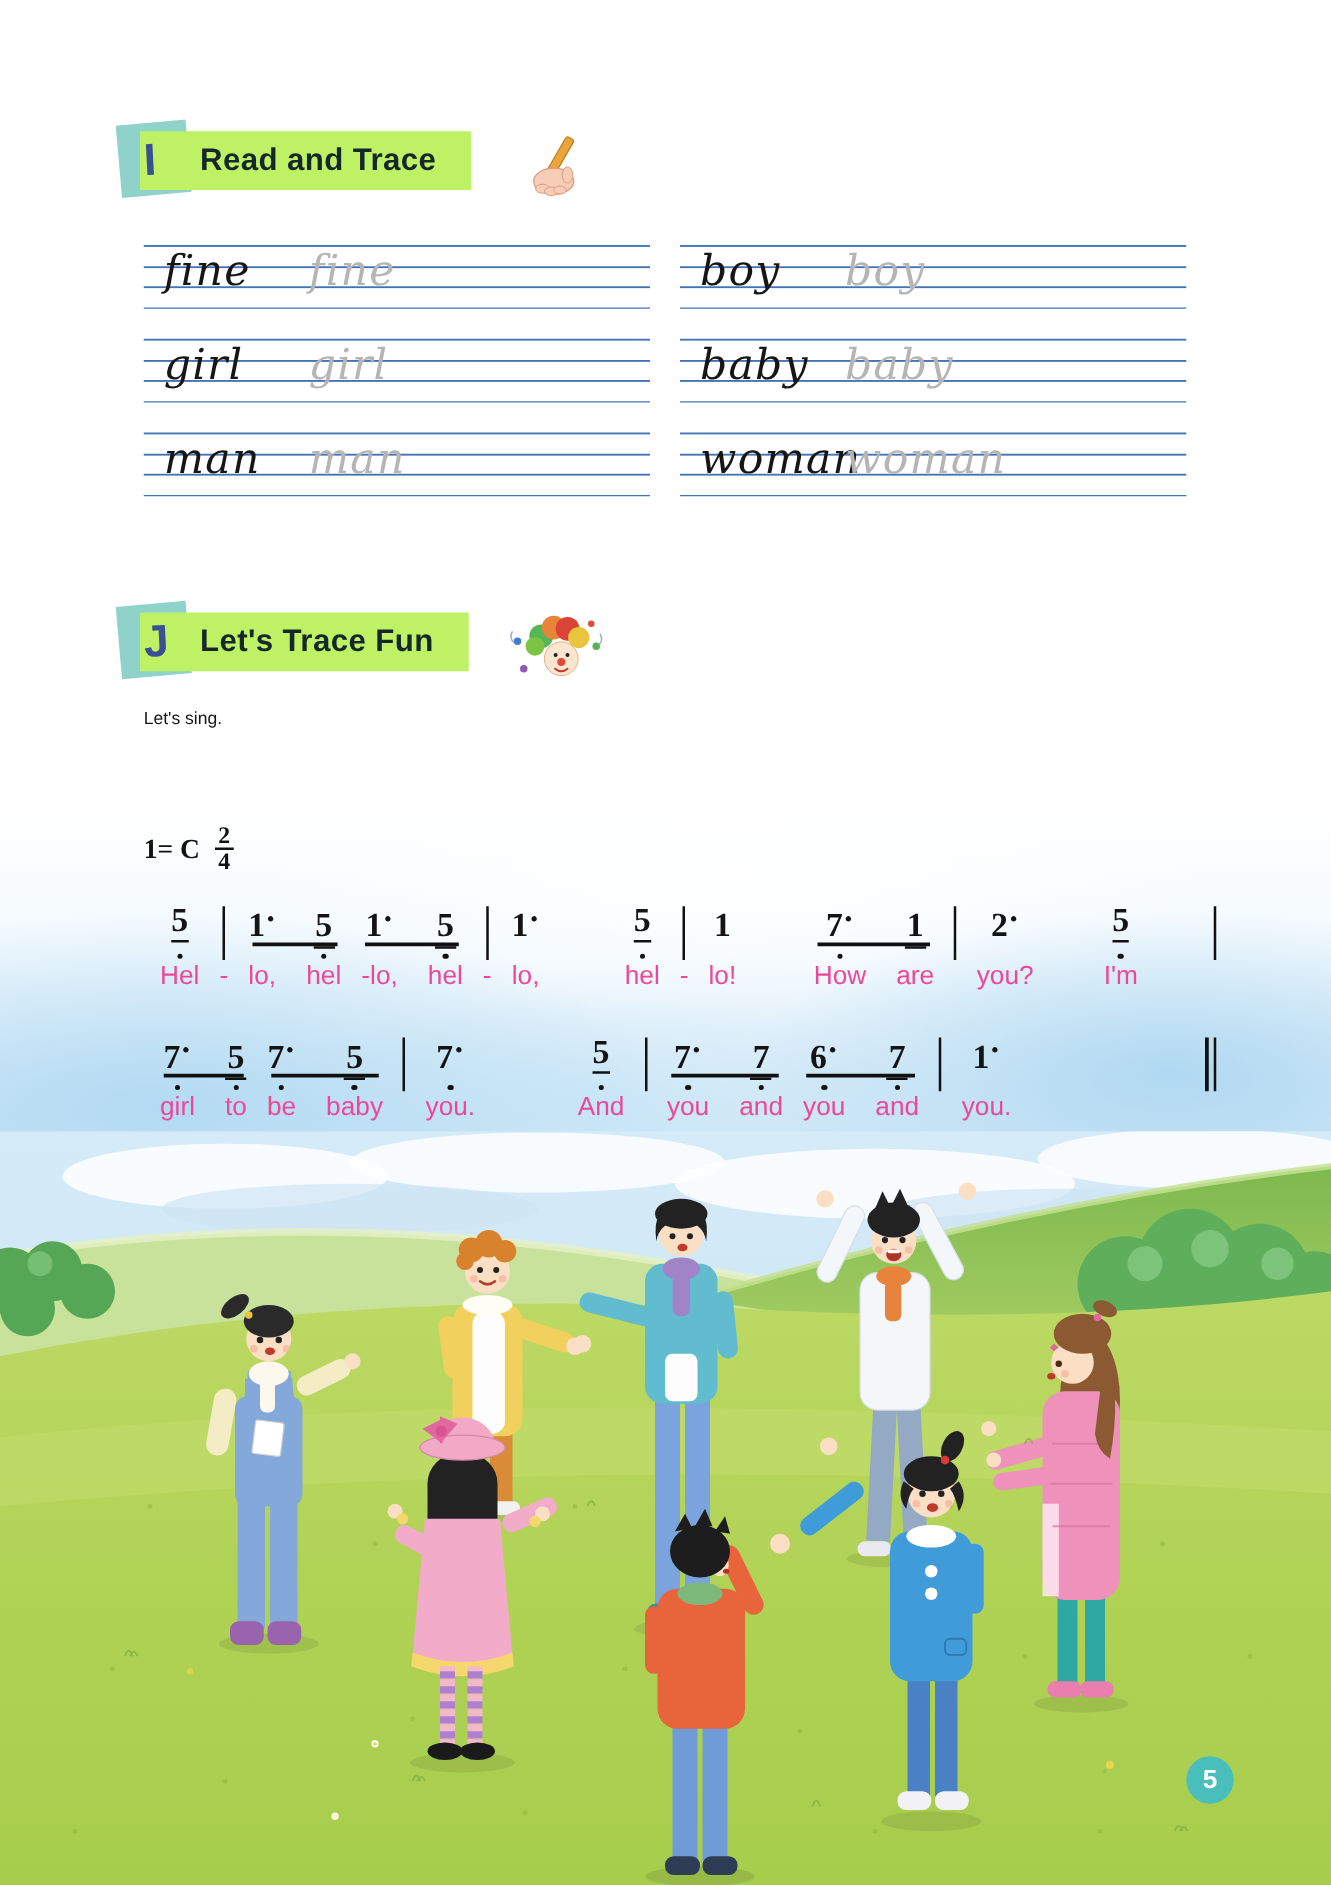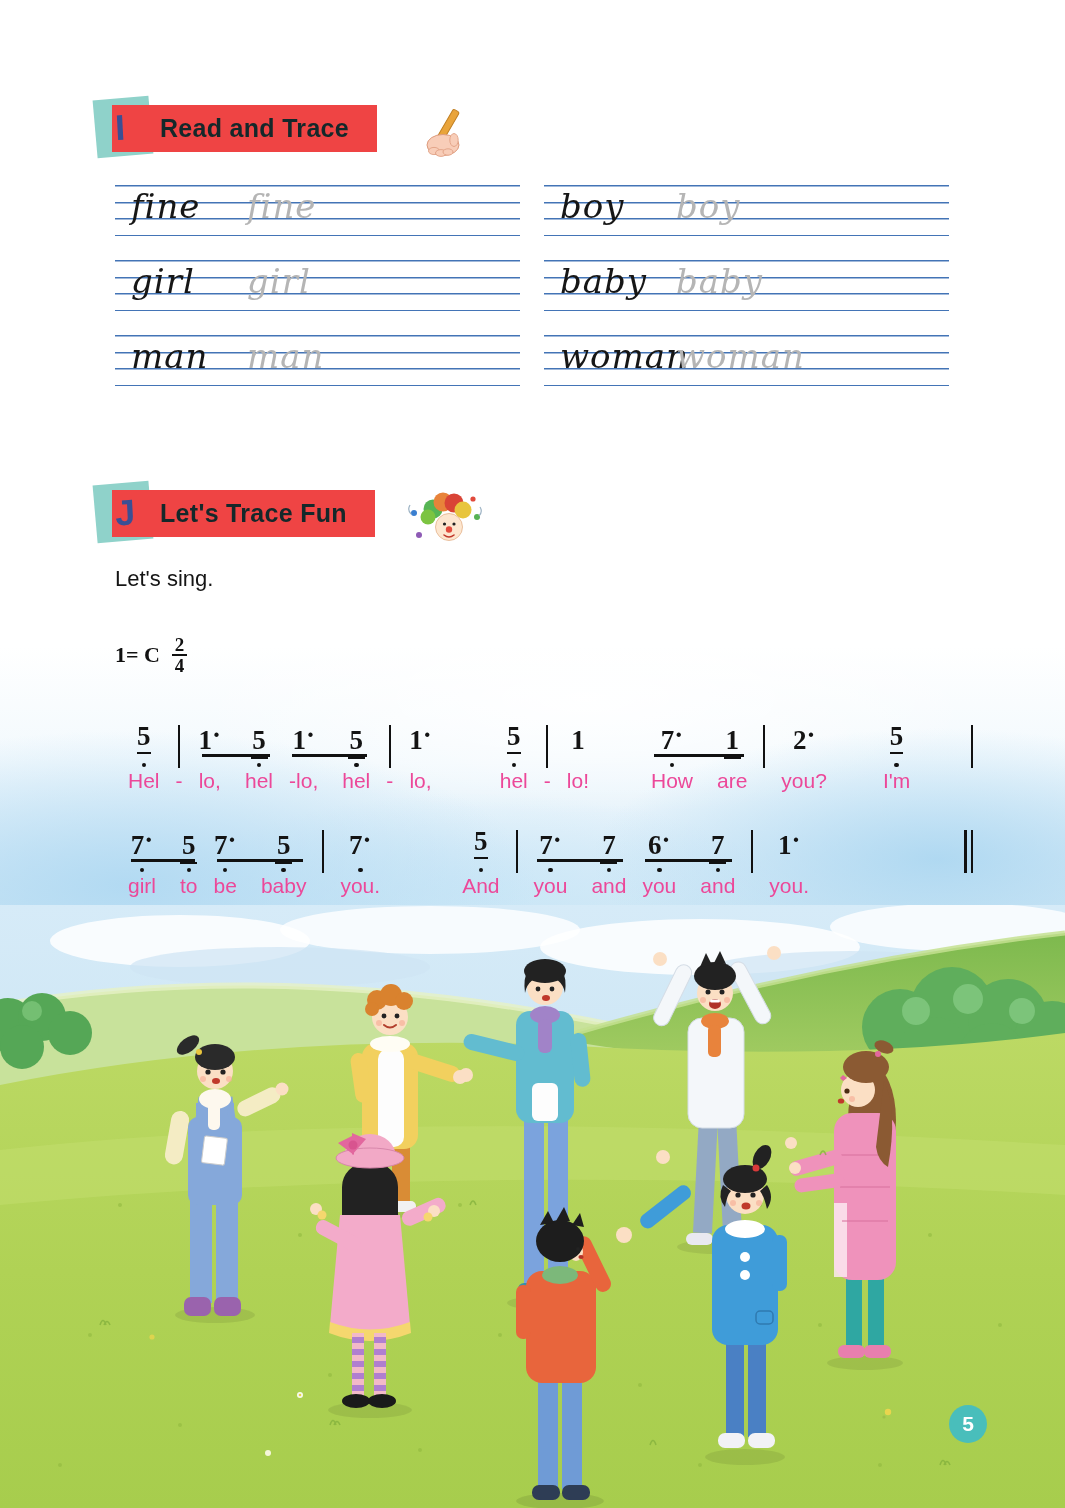--- a/index.html
+++ b/index.html
@@ -4,54 +4,54 @@
 <style>
   * { margin:0; padding:0; box-sizing:border-box; }
   body { background:#e9e9e9; font-family:"Liberation Sans", sans-serif; }
   .page { position:relative; width:1065px; height:1508px; margin:0 auto;
           background:#ffffff; overflow:hidden; }
 
   
   .bannerwrap { position:absolute; left:100px; height:48px; }
   .tile { position:absolute; left:-5px; top:-7px; width:56px; height:58px;
           background:#8fd2ca; transform:rotate(-5deg); }
-  .banner { position:relative; margin-left:12px; height:47px; background:#ef4444;
+  .banner { position:relative; margin-left:12px; height:47px; background:#bef264;
             display:flex; align-items:center; padding:0 28px 0 48px; }
   .bannertext { font-weight:700; font-size:25px; color:#14282a; letter-spacing:0.3px; }
   .tileletter { position:absolute; left:15px; top:2px; z-index:3; font-weight:700;
                 font-size:36px; color:#3b4f94; transform:rotate(-3deg); }
   .hdricon { position:absolute; }
 
   
-  .tracegrid { position:absolute; left:115px; top:185px; display:grid;
+  .tracegrid { position:absolute; left:115px; top:196px; display:grid;
                grid-template-columns:405px 405px; column-gap:45px; row-gap:49px;gap:24px; }
   .trow { position:relative; height:51px;
     background-image:
       linear-gradient(#4374b6,#4374b6), linear-gradient(#4374b6,#4374b6),
       linear-gradient(#4374b6,#4374b6), linear-gradient(#4374b6,#4374b6);
     background-size:100% 1.5px; background-repeat:no-repeat;
     background-position:0 0, 0 16.5px, 0 33px, 0 49.5px; }
   .tword { position:absolute; top:1px; font-family:"DejaVu Serif", serif;
            font-style:italic; font-size:34px; line-height:40px; color:#161616;
            letter-spacing:1px; }
   .tword.ghost { left:132px; color:#b5b5b5; }
   .tword.solid { left:16px; }
 
   
-  .singprompt { position:absolute; left:115px; top:566px; font-size:22px; color:#151515; }
+  .singprompt { position:absolute; left:115px; top:566px; font-size:14px; color:#151515; }
   .sky { position:absolute; left:0; top:646px; width:100%; height:260px;
          background:
           radial-gradient(55% 85% at 12% 92%, rgba(176,217,242,.95), rgba(176,217,242,0) 70%),
           radial-gradient(45% 70% at 88% 82%, rgba(168,213,240,.85), rgba(168,213,240,0) 72%),
           radial-gradient(40% 55% at 45% 95%, rgba(200,230,247,.8), rgba(200,230,247,0) 70%),
           radial-gradient(50% 60% at 55% 20%, rgba(255,255,255,.95), rgba(255,255,255,0) 75%),
           linear-gradient(180deg, #ffffff 0%, #f2f9fd 45%, #ddeef9 80%, #d3e9f6 100%); }
   .songtitle { position:absolute; top:620px; left:0; width:990px; text-align:center;
                font-weight:700; font-size:31px; color:#0e0e0e; letter-spacing:0.5px; }
-  .keysig { position:absolute; left:115px; top:636px; font-family:"Liberation Serif", serif;
+  .keysig { position:absolute; left:115px; top:660px; font-family:"Liberation Serif", serif;
             font-weight:700; font-size:22px; color:#111; display:flex; align-items:center; }
   .frac { display:inline-flex; flex-direction:column; align-items:center; margin-left:12px;
           font-family:"Liberation Serif", serif; font-weight:700; font-size:19px; line-height:17px; }
   .fbar { width:15px; height:2px; background:#111; margin:1px 0; }
 
   .score { position:absolute; left:128px; top:724px; width:845px; }
   .score-line { display:flex; align-items:flex-start; column-gap:16px; }
   .score-line + .score-line { margin-top:34px; }
   .cell { display:flex; flex-direction:column; align-items:center; color:#141414; }
   .nrow { height:30px; display:flex; align-items:flex-end; justify-content:center;

